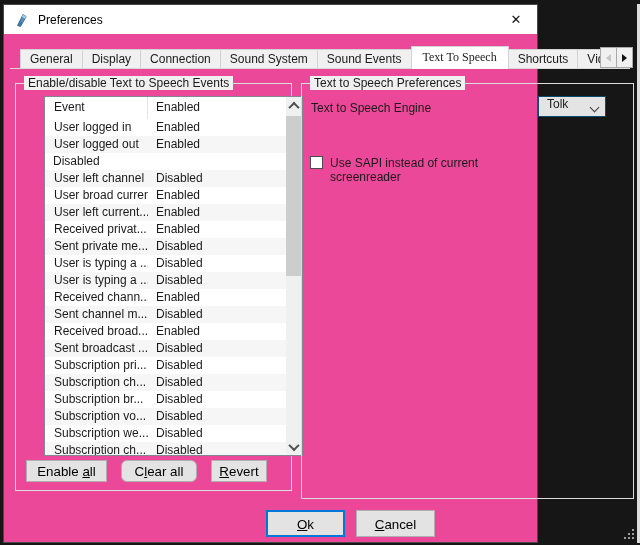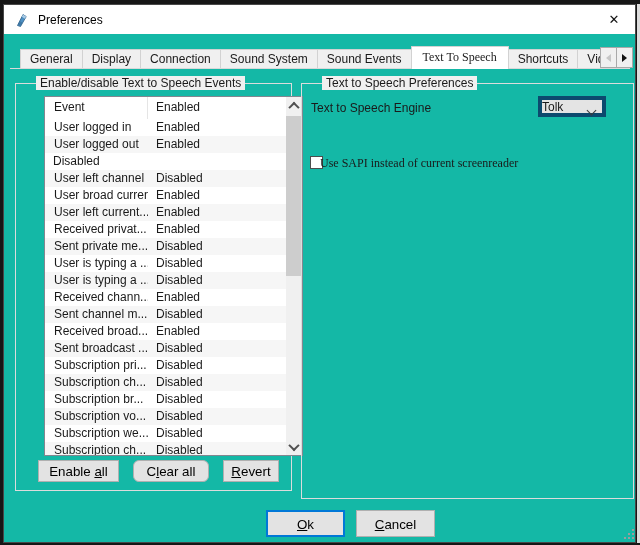--- a/index.html
+++ b/index.html
@@ -1,19 +1,19 @@
 <!DOCTYPE html>
 <html><head>
 <meta charset="utf-8">
 <style>
   html,body{margin:0;padding:0;width:640px;height:545px;overflow:hidden;
     font-family:"Liberation Sans","DejaVu Sans",sans-serif;font-size:12px;color:#1a1a1a;
     background:#161616;}
   .right-strip{position:absolute;right:0;top:4px;width:3px;height:539px;background:#dcdcdc;}
-  .dialog{position:absolute;left:3px;top:4px;width:633px;height:539px;background:#14b8a6;
+  .dialog{position:absolute;left:3px;top:4px;width:535px;height:539px;background:#ec4899;
     border:1px solid #484848;box-sizing:border-box;}
   
   .titlebar{position:absolute;left:0;top:0;right:0;height:29px;background:#fff;display:flex;align-items:center;}
   .title-icon{width:16px;height:16px;margin-left:9px;margin-right:9px;flex:0 0 auto;}
   .title-text{font-size:12px;color:#000;}
   .close-btn{margin-left:auto;width:42px;height:29px;display:flex;align-items:center;justify-content:center;
     font-size:13px;color:#111;cursor:default;}
   
   .pane-line{position:absolute;left:6px;top:63px;width:620px;height:1px;background:#d9d9d9;z-index:1;}
   .tabstrip{position:absolute;left:6px;top:41px;width:588px;height:23px;display:flex;align-items:flex-end;
@@ -21,21 +21,21 @@
   .tab{flex:0 0 auto;height:19px;line-height:18px;padding:0 9px;background:#f0f0f0;
     border:1px solid #d2d2d2;border-bottom:none;margin-right:-1px;margin-bottom:1px;box-sizing:border-box;white-space:nowrap;}
   .tab.selected{height:23px;line-height:21px;background:#fff;margin-bottom:0;padding:0 11px;position:relative;z-index:3;font-family:Liberation Serif, serif;}
   .tab-spin{position:absolute;left:596px;top:42px;width:34px;height:21px;display:flex;z-index:3;}
   .spin-btn{width:17px;height:21px;background:#f0f0f0;border:1px solid #a9a9a9;box-sizing:border-box;
     display:flex;align-items:center;justify-content:center;margin-right:-1px;}
   .tri-left{width:0;height:0;border-top:4px solid transparent;border-bottom:4px solid transparent;border-right:5px solid #c6c6c6;}
   .tri-right{width:0;height:0;border-top:4px solid transparent;border-bottom:4px solid transparent;border-left:5px solid #111;}
   
   .group{position:absolute;border:1px solid #dcdcdc;box-sizing:border-box;}
-  .group-label{position:absolute;top:-8px;left:20px;background:#f0f0f0;padding:0 4px;white-space:nowrap;}
+  .group-label{position:absolute;top:-8px;left:8px;background:#f0f0f0;padding:0 4px;white-space:nowrap;}
   #group-events{left:11px;top:78px;width:277px;height:408px;}
   #group-tts{left:297px;top:78px;width:333px;height:416px;}
   
   .list{position:absolute;left:21px;top:91px;width:259px;height:360px;background:#fff;
     border:1px solid #828790;box-sizing:border-box;overflow:hidden;margin-left:19px;}
   .list-header{position:absolute;left:0;top:0;right:16px;height:22px;background:#fff;
     border-bottom:1px solid #e5e5e5;display:flex;}
   .hcol1{width:103px;padding-left:9px;line-height:21px;border-right:1px solid #e5e5e5;box-sizing:border-box;}
   .hcol2{flex:1;padding-left:8px;line-height:21px;}
   .list-rows{position:absolute;left:0;top:22px;right:16px;bottom:0;overflow:hidden;}
@@ -45,34 +45,34 @@
   .row .c2{flex:1;padding-left:8px;white-space:nowrap;}
   
   .vscroll{position:absolute;top:0;right:0;width:16px;bottom:0;background:#f0f0f0;}
   .sb-btn{position:absolute;left:0;width:16px;height:17px;display:flex;align-items:center;justify-content:center;}
   .sb-btn.up{top:0;} .sb-btn.down{bottom:0;}
   .chev-up{width:6px;height:6px;border-left:2px solid #505050;border-top:2px solid #505050;transform:rotate(45deg) translate(1px,1px);}
   .chev-down{width:6px;height:6px;border-left:2px solid #505050;border-top:2px solid #505050;transform:rotate(225deg) translate(1px,1px);}
   .sb-thumb{position:absolute;left:0;top:19px;width:16px;height:160px;background:#cdcdcd;}
   
   .btn{position:absolute;height:22px;background:#e3e3e3;border:1px solid #b0b0b0;box-sizing:border-box;
-    text-align:center;line-height:20px;cursor:default;white-space:nowrap;margin-left:12px;}
+    text-align:center;line-height:20px;cursor:default;white-space:nowrap;}
   #btn-enable-all{left:22px;top:455px;width:81px;}
   #btn-clear-all{left:117px;top:455px;width:76px;border-radius:6px;}
   #btn-revert{left:207px;top:455px;width:56px;}
   .mn{text-decoration:underline;}
   
   .engine-label{position:absolute;left:307px;top:96px;}
   .combo{position:absolute;left:534px;top:91px;width:68px;height:21px;background:#e4e4e4;
-    border:4px solid #0c4a6e;box-sizing:border-box;display:flex;align-items:flex-start;padding-left:0;}
+    border:1px solid #0c4a6e;box-sizing:border-box;display:flex;align-items:flex-start;padding-left:8px;}
   .combo-chev{position:absolute;right:7px;top:7px;width:6px;height:6px;
     border-left:1px solid #3c3c3c;border-top:1px solid #3c3c3c;transform:rotate(225deg);}
   .cb-box{position:absolute;left:306px;top:151px;width:13px;height:13px;background:#fff;
     border:1px solid #4d4d4d;box-sizing:border-box;}
-  .cb-label{position:absolute;left:316px;top:151px;line-height:14px;font-family:Liberation Serif, serif;}
+  .cb-label{position:absolute;left:326px;top:151px;line-height:14px;}
   
   .footer-btn{position:absolute;top:505px;height:27px;background:#e3e3e3;box-sizing:border-box;
     text-align:center;cursor:default;}
   #btn-ok{left:262px;width:79px;border:2px solid #0078d7;line-height:23px;}
   #btn-cancel{left:352px;width:79px;border:1px solid #b0b0b0;line-height:25px;}
   .grip{position:absolute;left:619px;top:523px;width:12px;height:12px;}
 </style>
 </head>
 <body>
 

